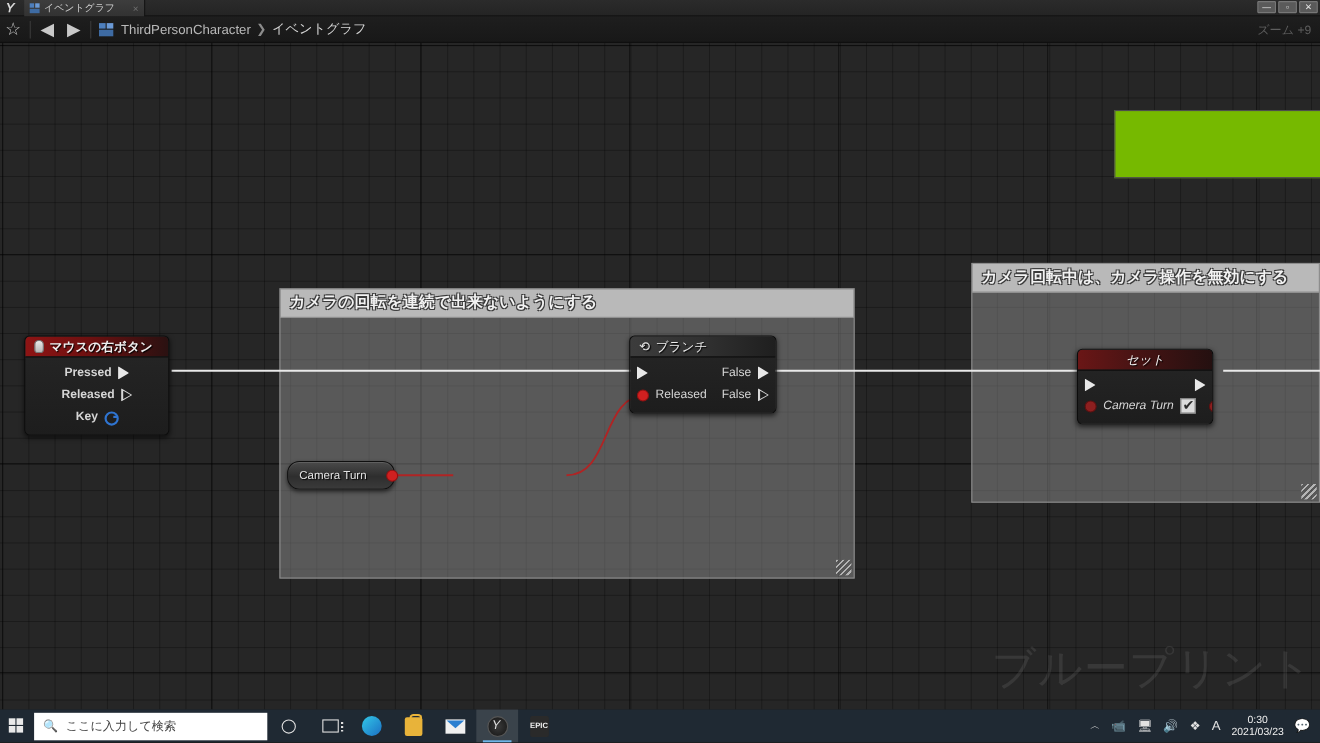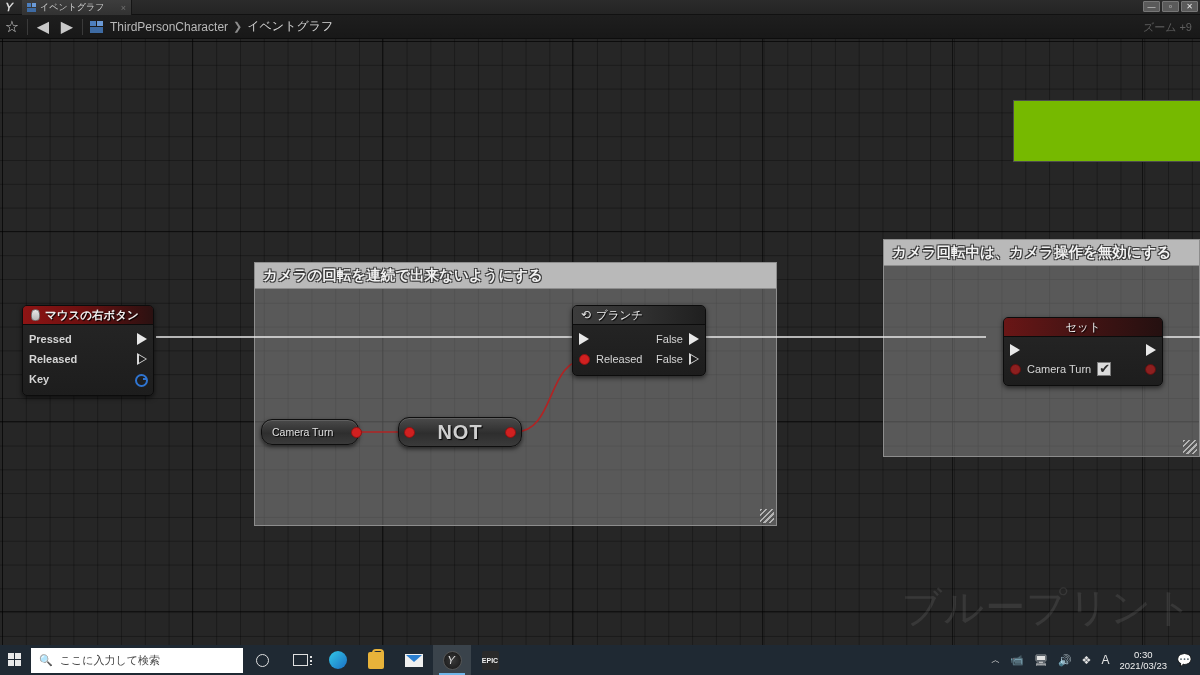--- a/index.html
+++ b/index.html
@@ -149,21 +149,21 @@
     border-bottom: 1px solid #0c0c0c;
     justify-content: center;
   }
   .node-body { padding: 4px 0 6px 0; }
 
   .pin-row {
     display: flex; align-items: center; height: 20px;
     padding: 0 6px; gap: 6px;
     font-size: 11px; color: #d5d5d5;
   }
-  .pin-row.right { justify-content: space-between; }
+  .pin-row.right { justify-content: center; }
   .pin-label { white-space: nowrap; }
 
   
   .exec {
     width: 10px; height: 12px; flex: 0 0 auto;
     clip-path: polygon(0 0, 0 100%, 100% 50%);
     background: #e8e8e8;
   }
   .exec.hollow { background: transparent; position: relative; clip-path: none; }
   .exec.hollow::before {
@@ -386,27 +386,22 @@
         </div>
       </div>
     </div>
 
     <div class="pill" style="left:261px; top:380px; width:98px; height:26px; padding: 0 10px;">
       <span class="txt">Camera Turn</span>
       <span style="flex:1"></span>
       <span class="dot" style="margin-right:-14px;"></span>
     </div>
 
-    <div class="pill notnode" style="left:398px; top:378px; width:124px; height:30px; padding: 0 10px; justify-content:center;">
-      <span class="dot" style="position:absolute; left:5px;"></span>
-      <span class="txt">NOT</span>
-      <span class="dot" style="position:absolute; right:5px;"></span>
-    </div>
-
-    <div class="node" style="left:1003px; top:278px; width:160px;">
+
+    <div class="node" style="left:979px; top:278px; width:124px;font-style:italic;">
       <div class="node-head setnode">
         <span>セット</span>
       </div>
       <div class="node-body">
         <div class="pin-row" style="height:18px;">
           <span class="exec"></span>
           <span style="flex:1"></span>
           <span class="exec"></span>
         </div>
         <div class="pin-row">

